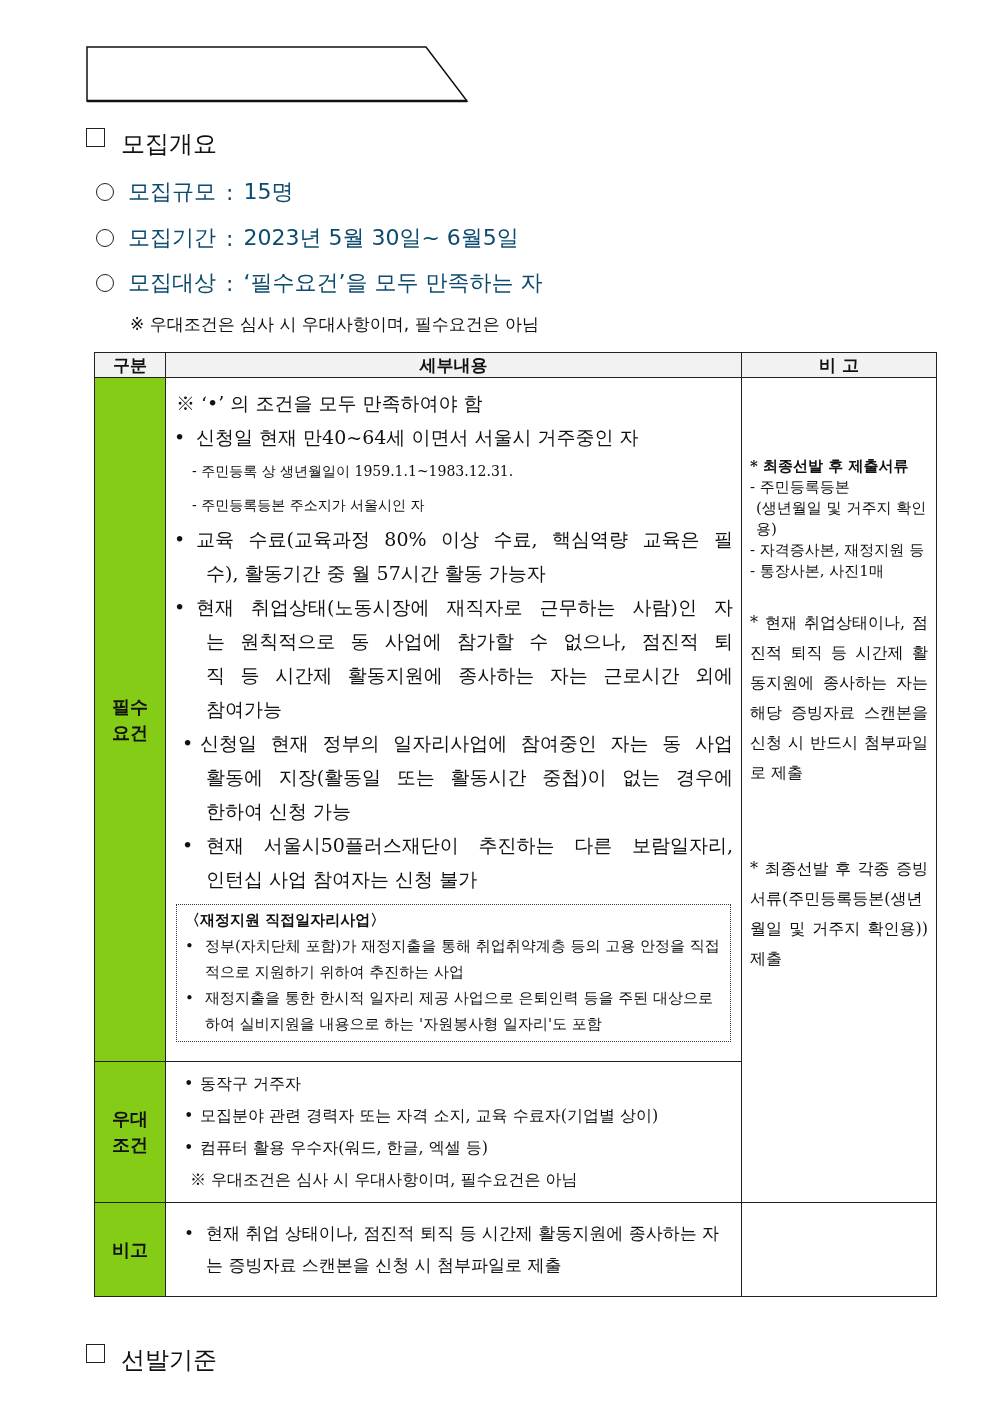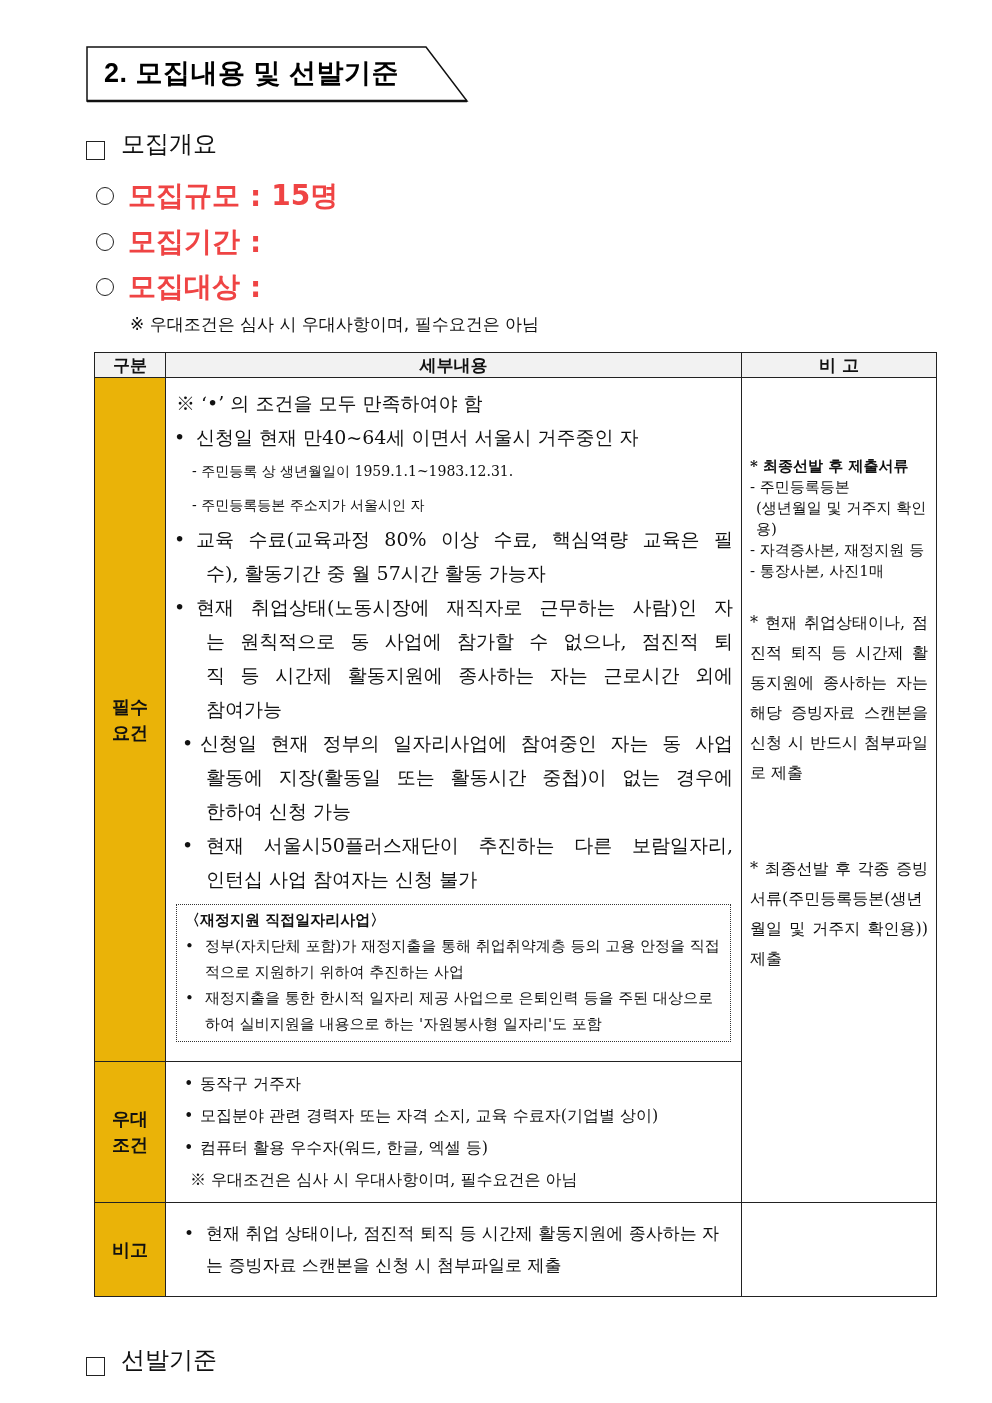--- a/index.html
+++ b/index.html
@@ -3,34 +3,34 @@
 <meta charset="utf-8">
 <style>
   html, body { margin: 0; padding: 0; background: #ffffff; }
   body { width: 992px; height: 1403px; position: relative; overflow: hidden;
          font-family: "DejaVu Sans", sans-serif; color: #111; }
   .title-box { position: absolute; left: 86px; top: 46px; width: 382px; height: 56px; }
   .title-box svg { position: absolute; left: 0; top: 0; }
   .title-text { position: absolute; left: 18px; top: 9px; font-family: "Liberation Sans", "DejaVu Sans", sans-serif;
                 font-weight: bold; font-size: 27px; letter-spacing: 0.5px; color: #000; }
 
-  .section { position: absolute; left: 86px; font-size: 24px; display: flex; align-items: flex-end; }
+  .section { position: absolute; left: 86px; font-size: 24px; display: flex; align-items: flex-start; }
   .checkbox { width: 19px; height: 19px; border: 1.5px solid #222; box-sizing: border-box; margin-right: 16px; }
   .section-label { font-size: 24px; color: #111; }
 
-  .ov-item { position: absolute; left: 96px; display: flex; align-items: center; font-size: 28px; color: #ef4444; font-weight: bold; }
+  .ov-item { position: absolute; left: 96px; display: flex; align-items: center; font-size: 22px; color: #0c4a6e; }
   .circle { width: 18px; height: 18px; border: 1.5px solid #222; border-radius: 50%; box-sizing: border-box; margin-right: 14px; }
   .ov-key { margin-right: 10px; }
   .ov-sep { margin-right: 10px; }
   .note-line { position: absolute; left: 130px; top: 313px; font-size: 17px; color: #111; }
 
   table.main { position: absolute; left: 94px; top: 352px; width: 842px; border-collapse: collapse; table-layout: fixed; border-radius: 12px; }
   table.main td, table.main th { border: 1.3px solid #222; vertical-align: top; padding: 0; }
   th { background: #f2f2f2; font-family: "DejaVu Serif", serif; font-weight: bold; font-size: 17px; height: 24px; text-align: center; vertical-align: middle !important; }
-  td.label { background: #eab308; font-family: "DejaVu Serif", serif; font-weight: bold; font-size: 18px; text-align: center; vertical-align: middle !important; line-height: 26px; }
+  td.label { background: #84cc16; font-family: "DejaVu Serif", serif; font-weight: bold; font-size: 18px; text-align: center; vertical-align: middle !important; line-height: 26px; }
 
   .req { font-family: "DejaVu Serif", serif; font-size: 19px; line-height: 34px; padding: 8px 8px 0 8px; color: #111; }
   .req .row { display: flex; }
   .req .bul { width: 22px; flex: none; text-align: left; padding-left: 0px; }
   .req .txt { flex: 1; text-align: justify; text-align-last: justify; }
   .req .txt.last { text-align-last: left; }
   .req .sub { padding-left: 18px; font-size: 14px; }
   .req .top-note { padding-left: 2px; }
   .dotted-box { border: 1px dotted #333; margin: 8px 2px 12px 2px; padding: 2px 6px 4px 8px;
                 font-family: "DejaVu Serif", serif; font-size: 15px; line-height: 26px; }
@@ -52,43 +52,44 @@
   .last-row-content .p-bul { width: 22px; flex: none; }
 </style>
 </head>
 <body>
 
 <div class="title-box">
   <svg width="384" height="58" viewBox="0 0 384 58">
     <polygon points="1,1 340,1 381,55 1,55" fill="#fff" stroke="#111" stroke-width="1.5"></polygon>
     <line x1="1" y1="55" x2="381" y2="55" stroke="#111" stroke-width="2.5"></line>
   </svg>
-  <div class="title-text">2. 모집내용 및 선발기준</div>
 </div>
 
 <div class="section" style="top:128px;">
   <span class="checkbox"></span>
   <span class="section-label">모집개요</span>
 </div>
 
 <div class="ov-item" style="top:177px;">
   <span class="circle"></span>
   <span class="ov-key">모집규모</span>
   <span class="ov-sep">:</span>
   <span>15명</span>
 </div>
 <div class="ov-item" style="top:223px;">
   <span class="circle"></span>
   <span class="ov-key">모집기간</span>
   <span class="ov-sep">:</span>
+  <span>2023년 5월 30일~ 6월5일</span>
 </div>
 <div class="ov-item" style="top:268px;">
   <span class="circle"></span>
   <span class="ov-key">모집대상</span>
   <span class="ov-sep">:</span>
+  <span>‘필수요건’을 모두 만족하는 자</span>
 </div>
 <div class="note-line">※ 우대조건은 심사 시 우대사항이며, 필수요건은 아님</div>
 
 <table class="main">
   <colgroup>
     <col style="width:71px">
     <col style="width:576px">
     <col style="width:195px">
   </colgroup>
   <tbody>

